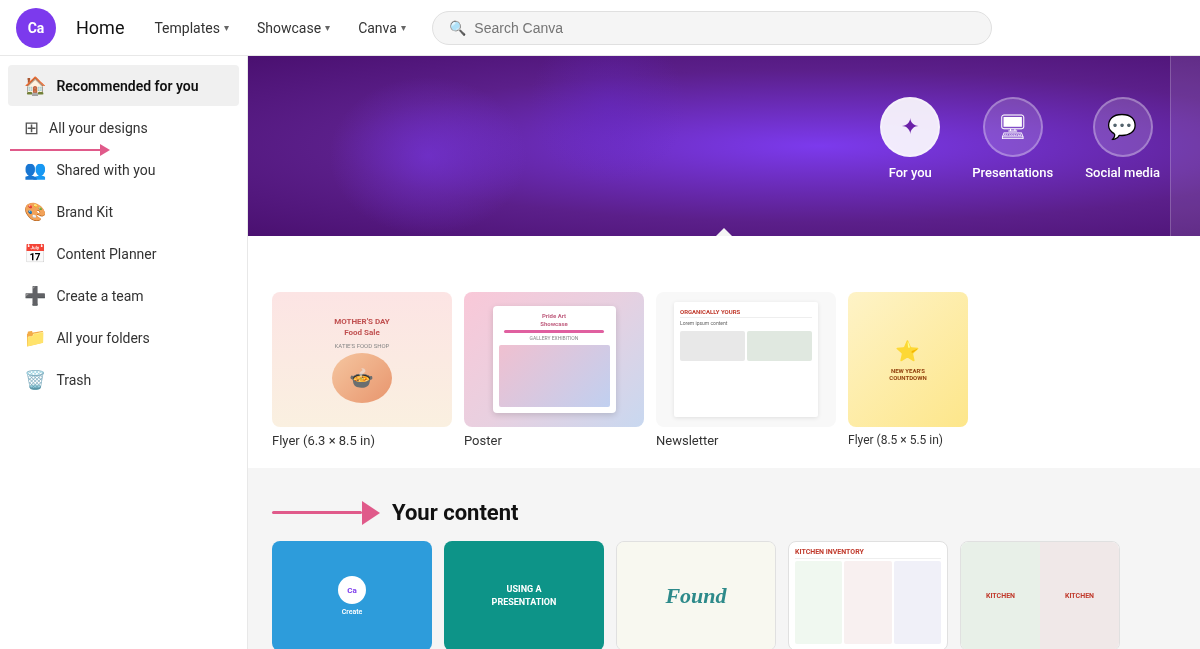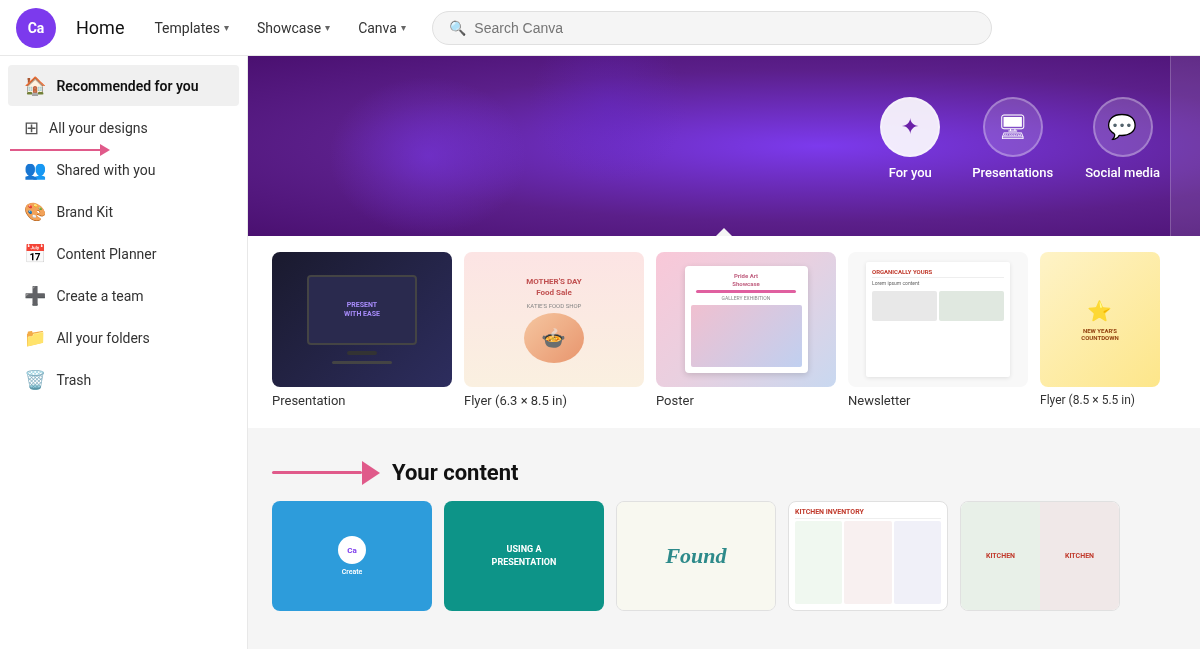--- a/index.html
+++ b/index.html
@@ -81,21 +81,21 @@
       position: absolute; bottom: 0; left: 50%; transform: translateX(-50%);
       width: 0; height: 0;
       border-left: 8px solid transparent;
       border-right: 8px solid transparent;
       border-bottom: 8px solid #f5f5f5;
     }
     .template-grid {
       display: flex; gap: 12px; overflow-x: hidden;
     }
     .template-card {
-      flex-shrink: 0; cursor: pointer;
+      flex-shrink: 0; cursor: pointer; margin-top: 40px;
     }
     .template-thumb {
       width: 180px; height: 135px; border-radius: 8px; overflow: hidden;
       background: #e0e0e0; position: relative;
     }
     .template-thumb.presentation { background: #1a1a2e; }
     .template-thumb.flyer { background: #f0e8e0; }
     .template-thumb.newsletter { background: #e8e8e8; }
     .template-thumb.poster { background: #f0d0e0; }
     .template-thumb.flyer2 { background: #fef3c7; }
@@ -252,34 +252,20 @@
       </div>
 
       <div style="position:absolute;right:0;top:0;bottom:0;width:30px;background:rgba(255,255,255,0.1);border-left:1px solid rgba(255,255,255,0.2);z-index:2;"></div>
 
       <div class="banner-indicator"></div>
     </div>
 
     <div style="background:#fff; padding: 16px 24px 20px;">
       <div class="template-grid">
 
-        <div class="template-card">
-          <div class="template-thumb presentation">
-            <div class="pres-thumb">
-              <div style="display:flex;flex-direction:column;align-items:center;gap:6px;">
-                <div style="width:110px;height:70px;background:#2a2a4e;border-radius:4px;border:2px solid #444;display:flex;align-items:center;justify-content:center;padding:4px;">
-                  <div style="font-size:7px;color:#a78bfa;font-weight:700;text-align:center;line-height:1.3;">PRESENT<br>WITH EASE</div>
-                </div>
-                <div style="width:30px;height:4px;background:#333;border-radius:2px;"></div>
-                <div style="width:60px;height:3px;background:#444;border-radius:2px;"></div>
-              </div>
-            </div>
-          </div>
-          <div class="template-label">Presentation</div>
-        </div>
 
         <div class="template-card">
           <div class="template-thumb flyer">
             <div class="flyer-thumb">
               <div style="font-size:8px;color:#c05050;font-weight:700;text-align:center;line-height:1.4;">MOTHER'S DAY<br>Food Sale</div>
               <div style="font-size:6px;color:#888;margin-top:4px;text-align:center;">KATIE'S FOOD SHOP</div>
               <div style="width:60px;height:50px;background:linear-gradient(135deg,#f5c6a0,#e8956d);border-radius:50%;margin-top:4px;display:flex;align-items:center;justify-content:center;">
                 <span style="font-size:20px;">🍲</span>
               </div>
             </div>

